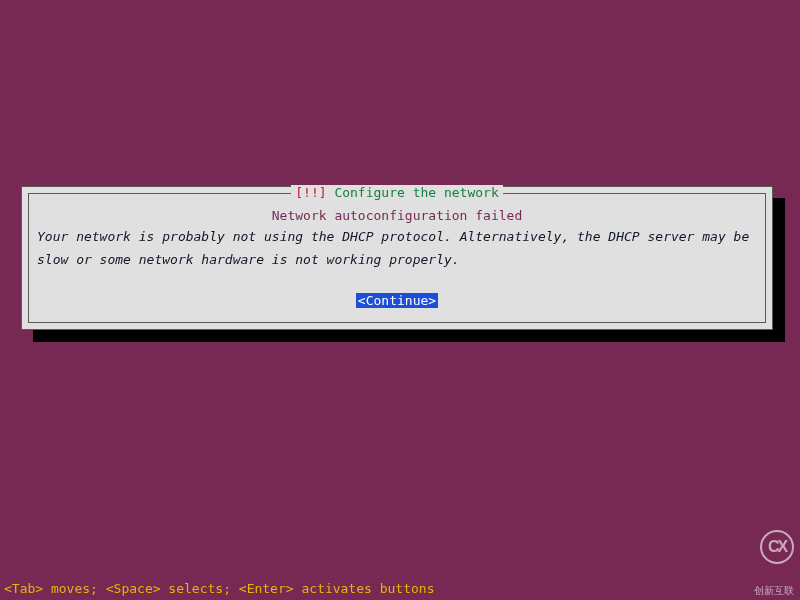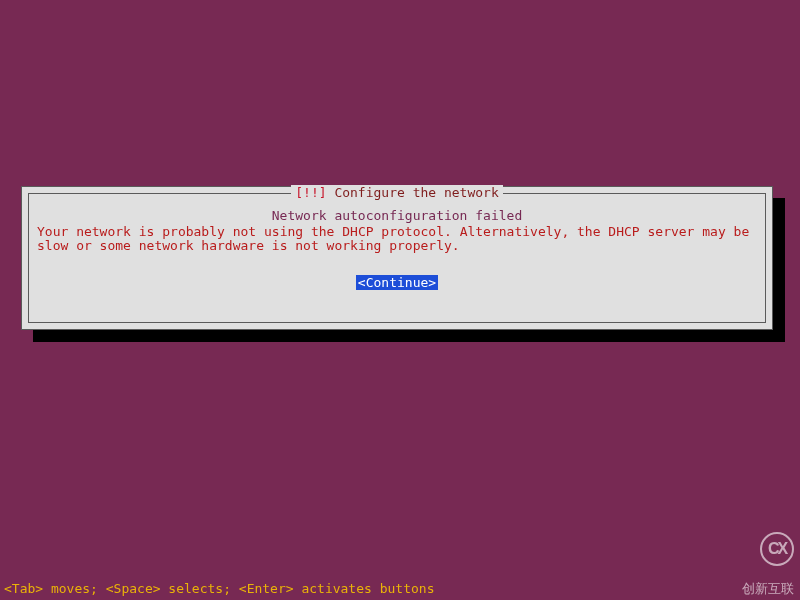--- a/index.html
+++ b/index.html
@@ -46,29 +46,30 @@
     text-align: center;
     line-height: 16px;
   }
   .title-wrap {
     background: #e0e0e0;
     padding: 0 4px;
     display: inline-block;
     color: #5a5a5a;
   }
   .title-mark { color: #c7162b; }
-  .title-text { color: #7f1d1d; }
+  .title-text { color: #15803d; }
   .subtitle {
     text-align: center;
     color: #772953;
     margin-bottom: 2px;
   }
   .body-text {
-    color: #b91c1c;
-    line-height: 14px;
+    color: #0f172a;
+    line-height: 23px;
+    font-style: italic;
   }
   .continue-row {
     text-align: center;
     margin-top: 22px;
   }
   .continue-btn {
     display: inline-block;
     background: #1d4ed8;
     color: #fff;
     padding: 0 2px;
@@ -97,22 +98,22 @@
     display: flex;
     align-items: center;
     justify-content: center;
     font-family: Arial, sans-serif;
     font-size: 16px;
     font-weight: bold;
     letter-spacing: -2px;
   }
   .watermark .wm-text {
     font-family: Liberation Serif, serif;
-    font-size: 13px;
-    margin-top: 14px;
+    font-size: 10px;
+    margin-top: 20px;
   }
 </style>
 </head>
 <body>
 
 <div class="shadow"></div>
 
 <div class="dialog-outer">
   <div class="dialog-inner">
     <div class="title-row">

